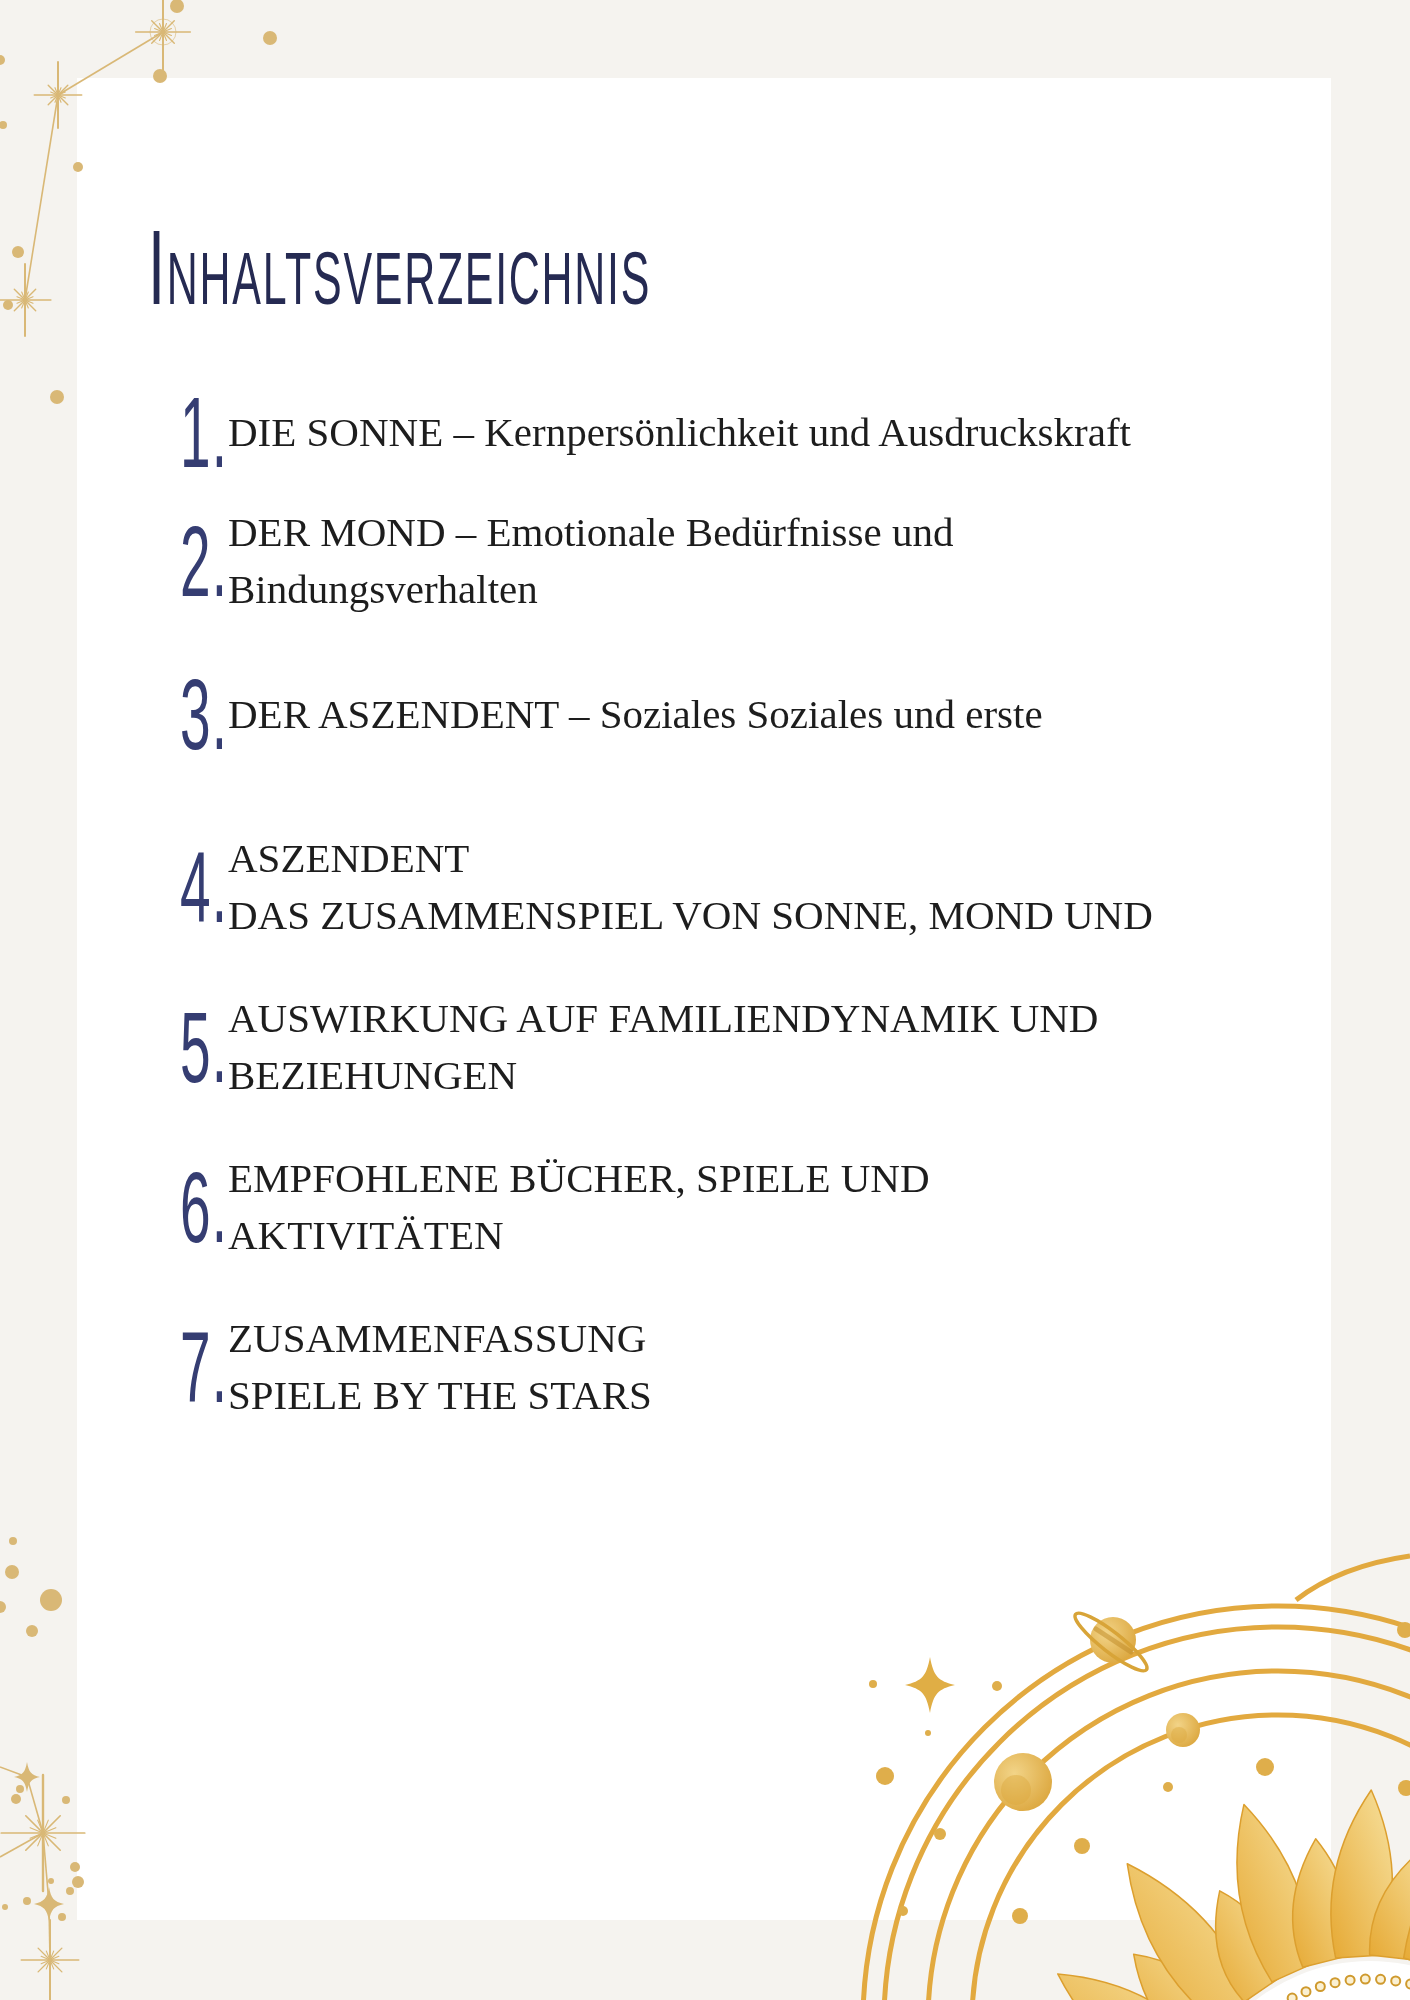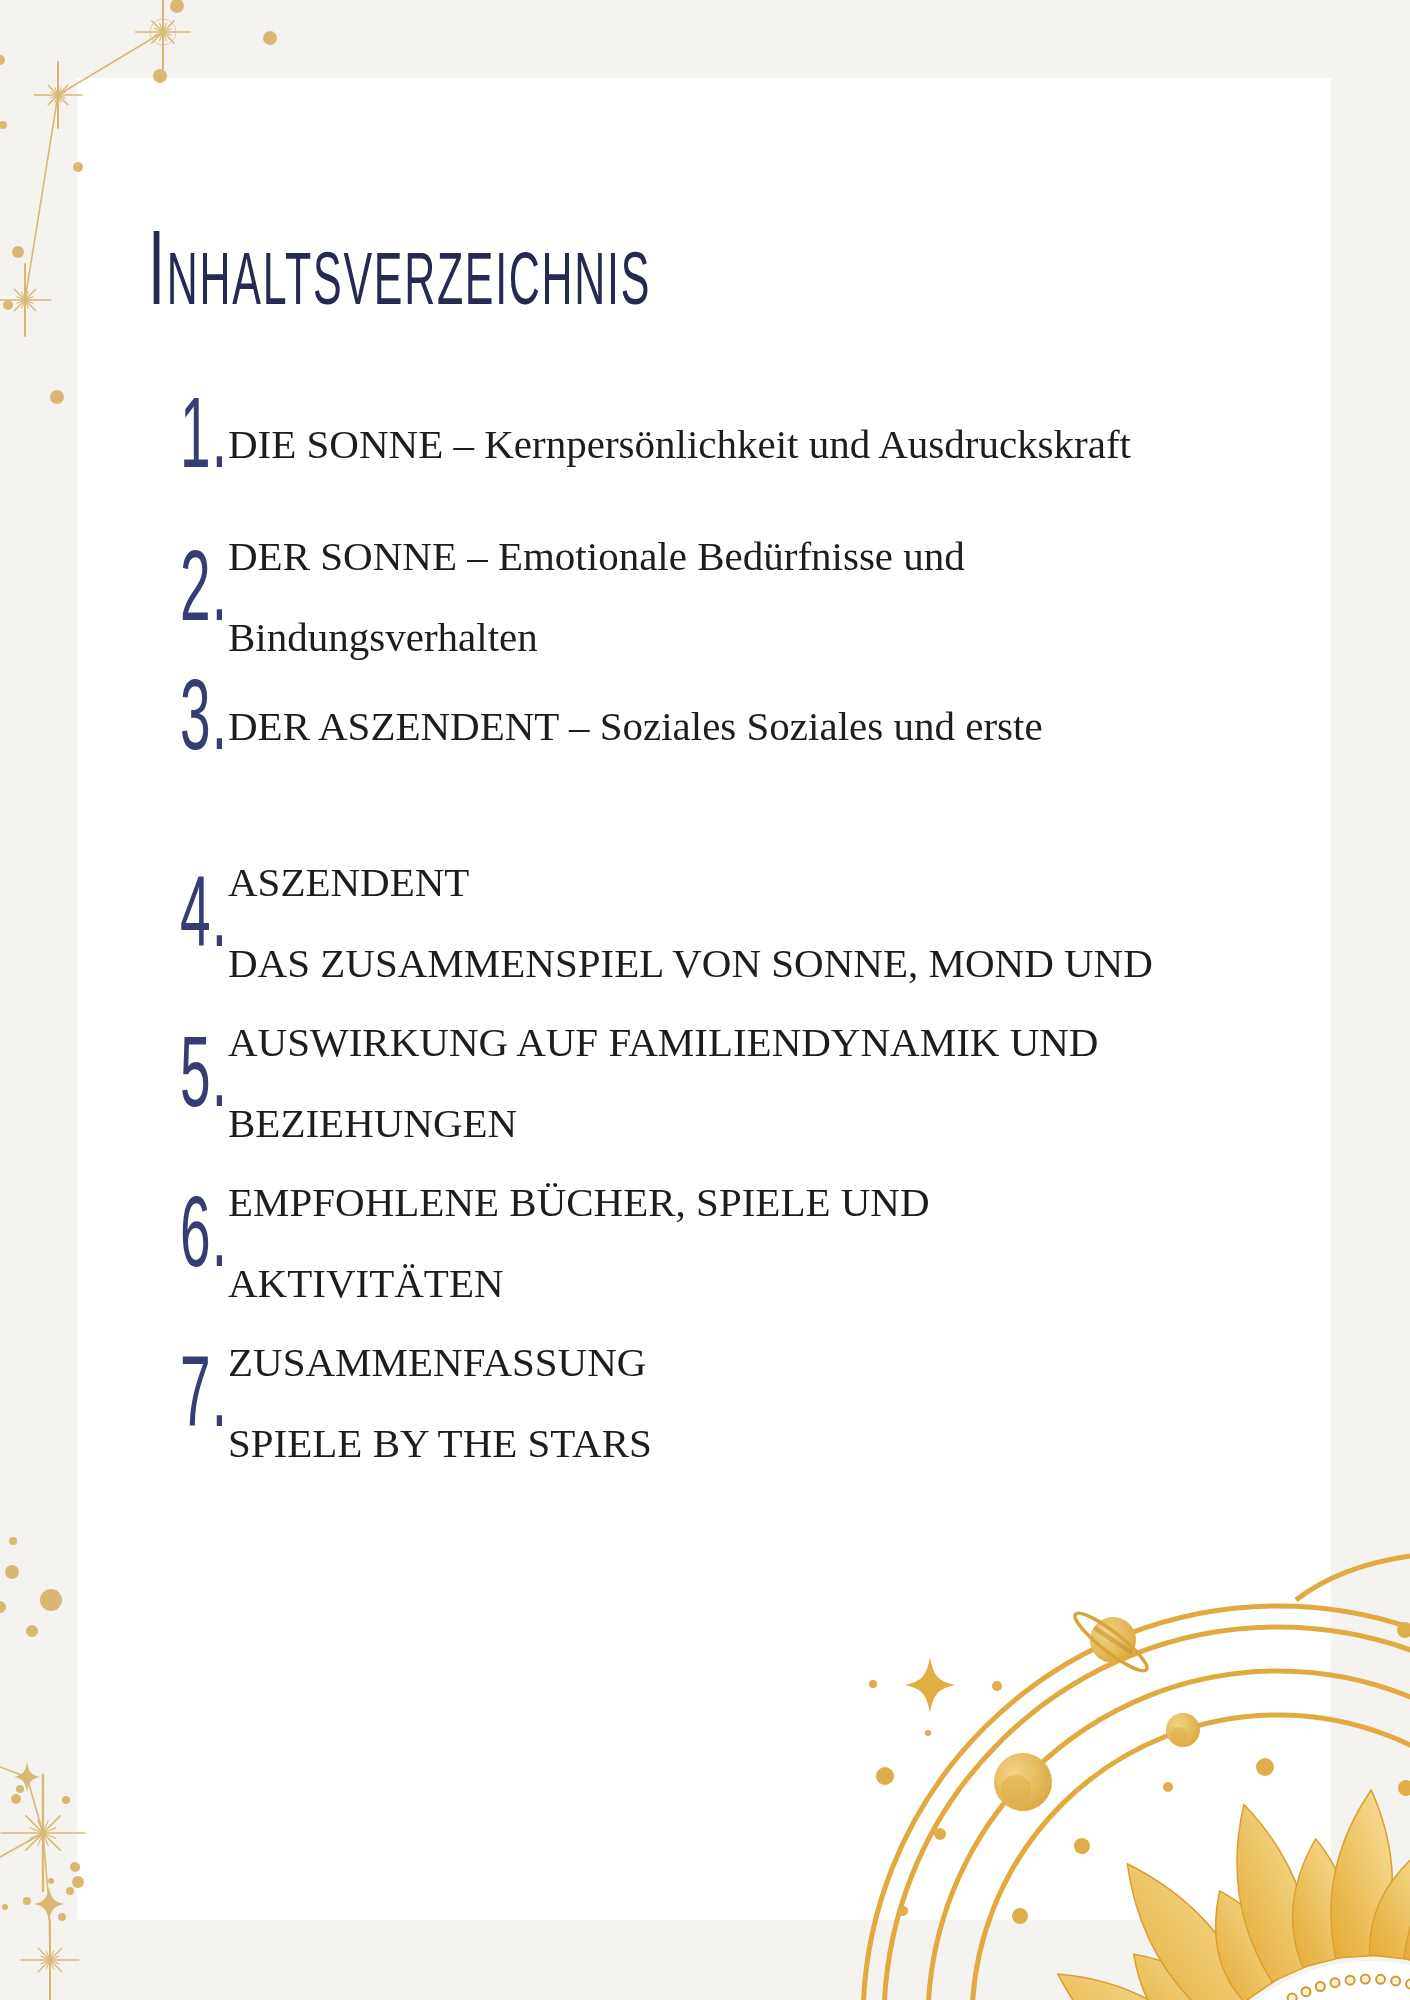--- a/index.html
+++ b/index.html
@@ -34,21 +34,21 @@
     font-family:"Liberation Sans",sans-serif;
     font-size:100px;font-weight:400;line-height:1;letter-spacing:2px;
     color:#353d72;
     transform:scaleX(.55);transform-origin:left center;
   }
   .toc-text{
     margin-left:14px;
     font-family:"Liberation Serif",serif;
     font-size:41px;line-height:57px;color:#1d1d1d;
   }
-  .toc-text .line{white-space:nowrap;margin-top:24px;}
+  .toc-text .line{white-space:nowrap;}
   .r1{top:382px}.r2{top:504px}.r3{top:664px}.r4{top:830px}
   .r5{top:990px}.r6{top:1150px}.r7{top:1310px}
 </style>
 </head>
 <body>
 
 <div class="page"></div>
 
 <div class="content">
   <h1 class="title">Inhaltsverzeichnis</h1>
@@ -56,21 +56,21 @@
   <div class="toc-row r1">
     <span class="num-box"><span class="num">1.</span></span>
     <div class="toc-text">
       <div class="line">DIE SONNE – Kernpersönlichkeit und Ausdruckskraft</div>
     </div>
   </div>
 
   <div class="toc-row r2">
     <span class="num-box"><span class="num">2.</span></span>
     <div class="toc-text">
-      <div class="line">DER SONNE – Emotionale Bedürfnisse und</div>
+      <div class="line">DER MOND – Emotionale Bedürfnisse und</div>
       <div class="line">Bindungsverhalten</div>
     </div>
   </div>
 
   <div class="toc-row r3">
     <span class="num-box"><span class="num">3.</span></span>
     <div class="toc-text">
       <div class="line">DER ASZENDENT – Soziales Soziales und erste</div>
     </div>
   </div>

